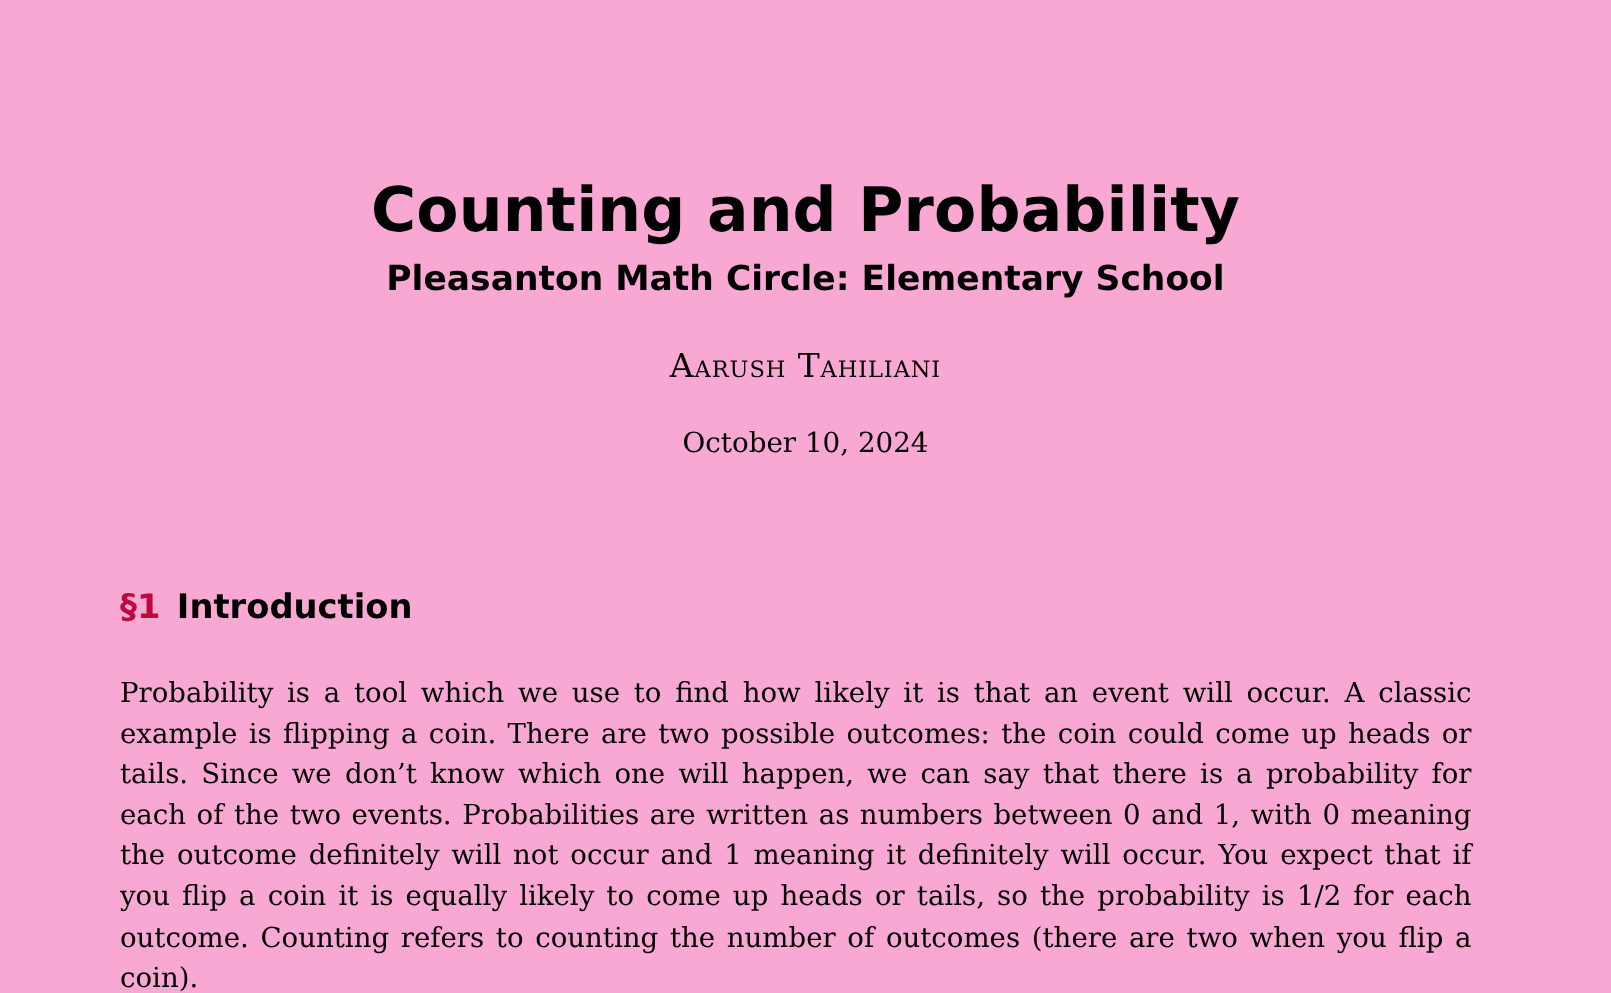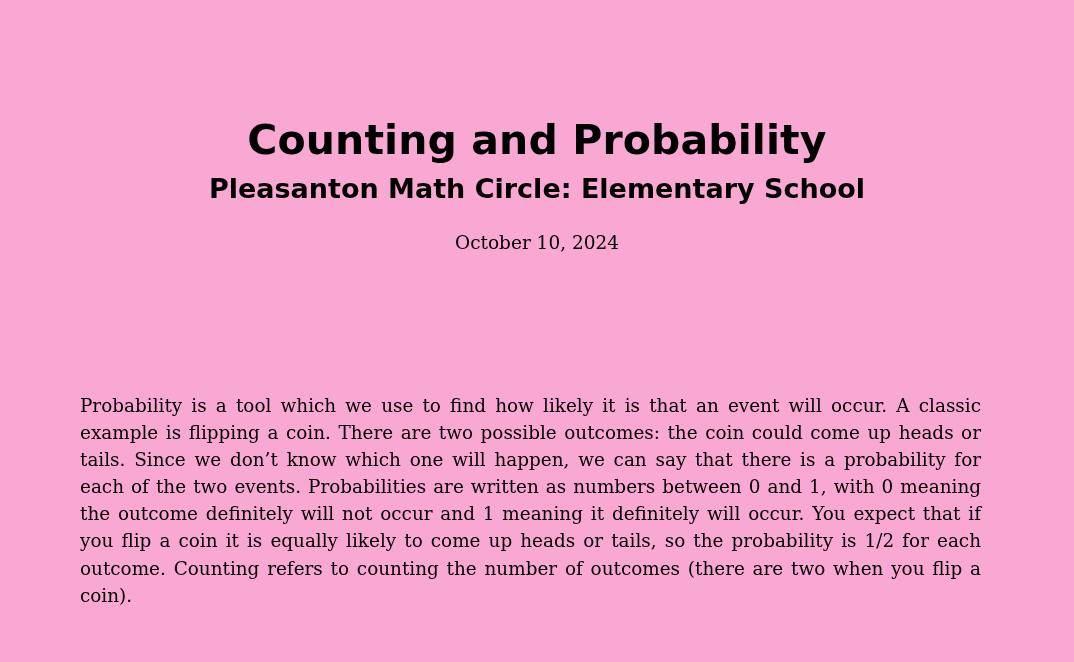--- a/index.html
+++ b/index.html
@@ -35,21 +35,21 @@
     font-size: 41px;
     line-height: 1.08;
     letter-spacing: 0.1px;
     margin: 0;
     color: #000000;
   }
 
   .doc-subtitle {
     font-family: "DejaVu Sans", "Liberation Sans", sans-serif;
     font-weight: bold;
-    font-size: 27px;
+    font-size: 23px;
     line-height: 1.1;
     margin: 12px 0 0 0;
     color: #000000;
   }
 
   .doc-author {
     font-family: "DejaVu Serif", "Liberation Serif", serif;
     font-size: 22px;
     font-variant: small-caps;
     letter-spacing: 0.6px;
@@ -104,23 +104,27 @@
   }
 </style>
 </head>
 <body>
 
 <div id="page">
 
   <div class="titleblock">
     <h1 class="doc-title">Counting and Probability</h1>
     <h2 class="doc-subtitle">Pleasanton Math Circle: Elementary School</h2>
+    <div class="doc-author">Aarush Tahiliani</div>
     <div class="doc-date">October 10, 2024</div>
   </div>
 
   <div class="content">
 
+    <div class="section-heading">
+      <span class="section-number">§1</span><span class="section-title">Introduction</span>
+    </div>
 
     <p class="body-paragraph">Probability is a tool which we use to find how likely it is that an event will occur. A classic example is flipping a coin. There are two possible outcomes: the coin could come up heads or tails. Since we don’t know which one will happen, we can say that there is a probability for each of the two events. Probabilities are written as numbers between 0 and 1, with 0 meaning the outcome definitely will not occur and 1 meaning it definitely will occur. You expect that if you flip a coin it is equally likely to come up heads or tails, so the probability is 1/2 for each outcome. Counting refers to counting the number of outcomes (there are two when you flip a coin).</p>
 
   </div>
 
 </div>
 
 </body></html>

